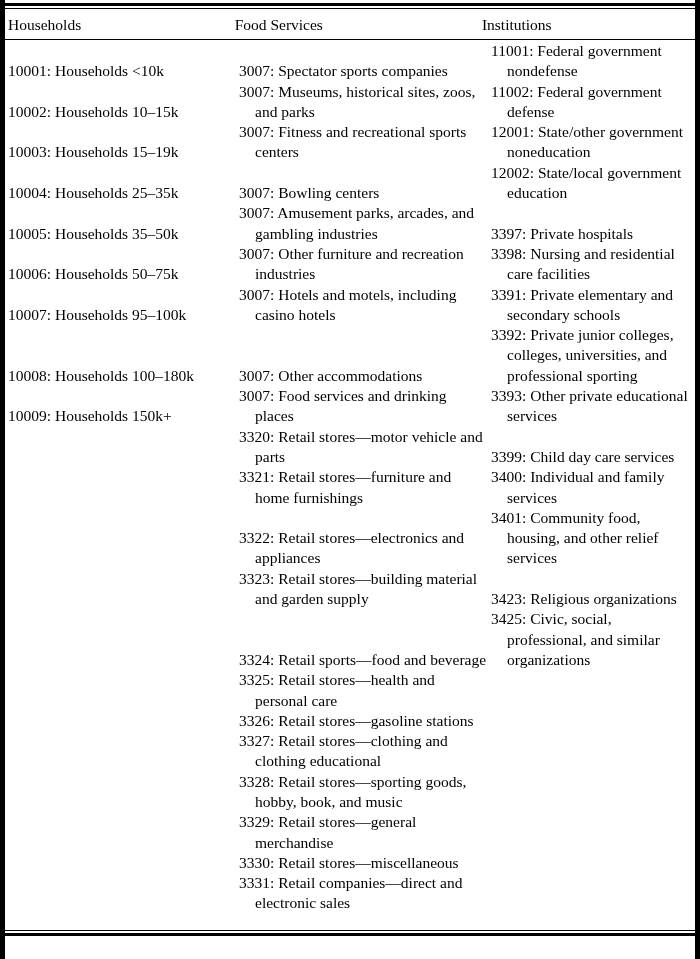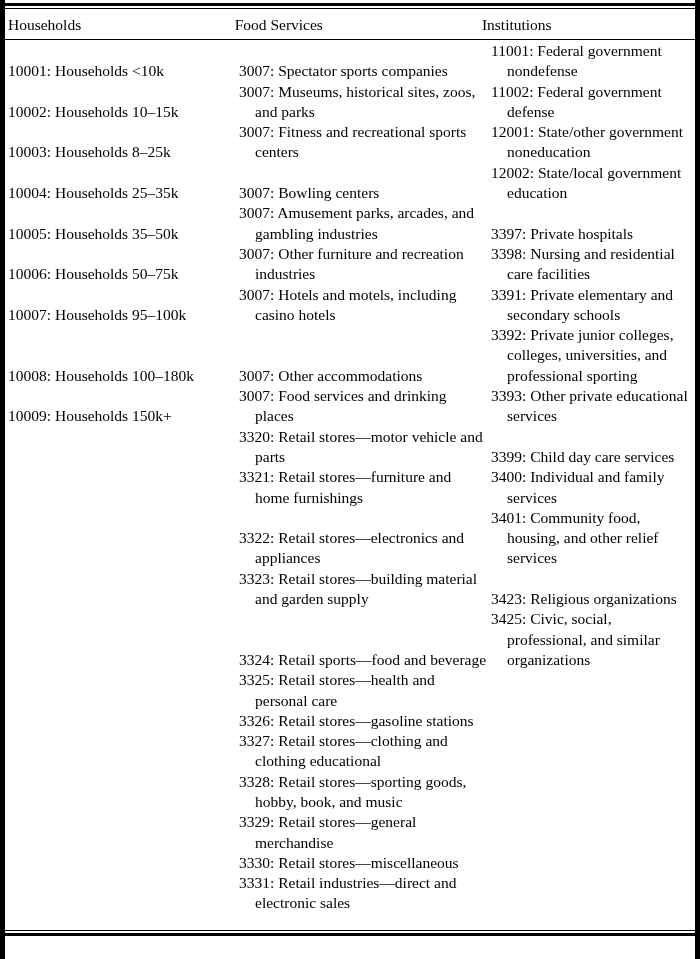--- a/index.html
+++ b/index.html
@@ -130,21 +130,21 @@
         </div>
         <div class="col-2">
           <div class="entry">3007: Museums, historical sites, zoos, and parks</div>
         </div>
         <div class="col-3">
           <div class="entry">11002: Federal government defense</div>
         </div>
       </div>
       <div class="grid-row">
         <div class="col-1">
-          <div class="entry">10003: Households 8–25k</div>
+          <div class="entry">10003: Households 15–19k</div>
         </div>
         <div class="col-2">
           <div class="entry">3007: Fitness and recreational sports centers</div>
         </div>
         <div class="col-3">
           <div class="entry">12001: State/other government noneducation</div>
         </div>
       </div>
       <div class="grid-row">
         <div class="col-1">
@@ -331,21 +331,21 @@
         </div>
         <div class="col-3">
           <div class="entry empty">&nbsp;</div>
         </div>
       </div>
       <div class="grid-row">
         <div class="col-1">
           <div class="entry empty">&nbsp;</div>
         </div>
         <div class="col-2">
-          <div class="entry">3331: Retail industries—direct and electronic sales</div>
+          <div class="entry">3331: Retail companies—direct and electronic sales</div>
         </div>
         <div class="col-3">
           <div class="entry empty">&nbsp;</div>
         </div>
       </div>
     </div>
 
   <div class="spacer-row" style="height: 16px;"></div>
     <div id="bottom-rules">
     <div class="rule-thin"></div>

